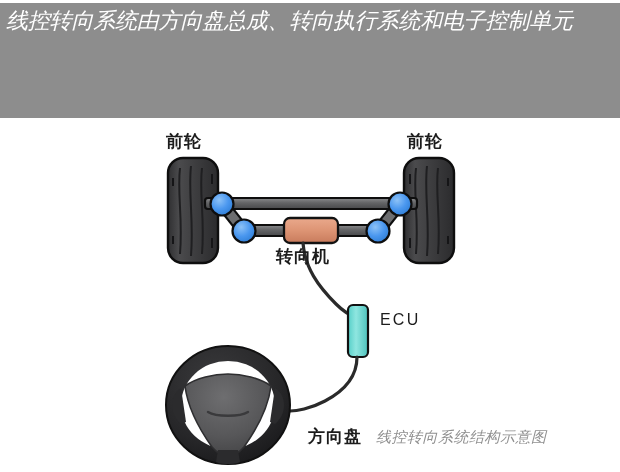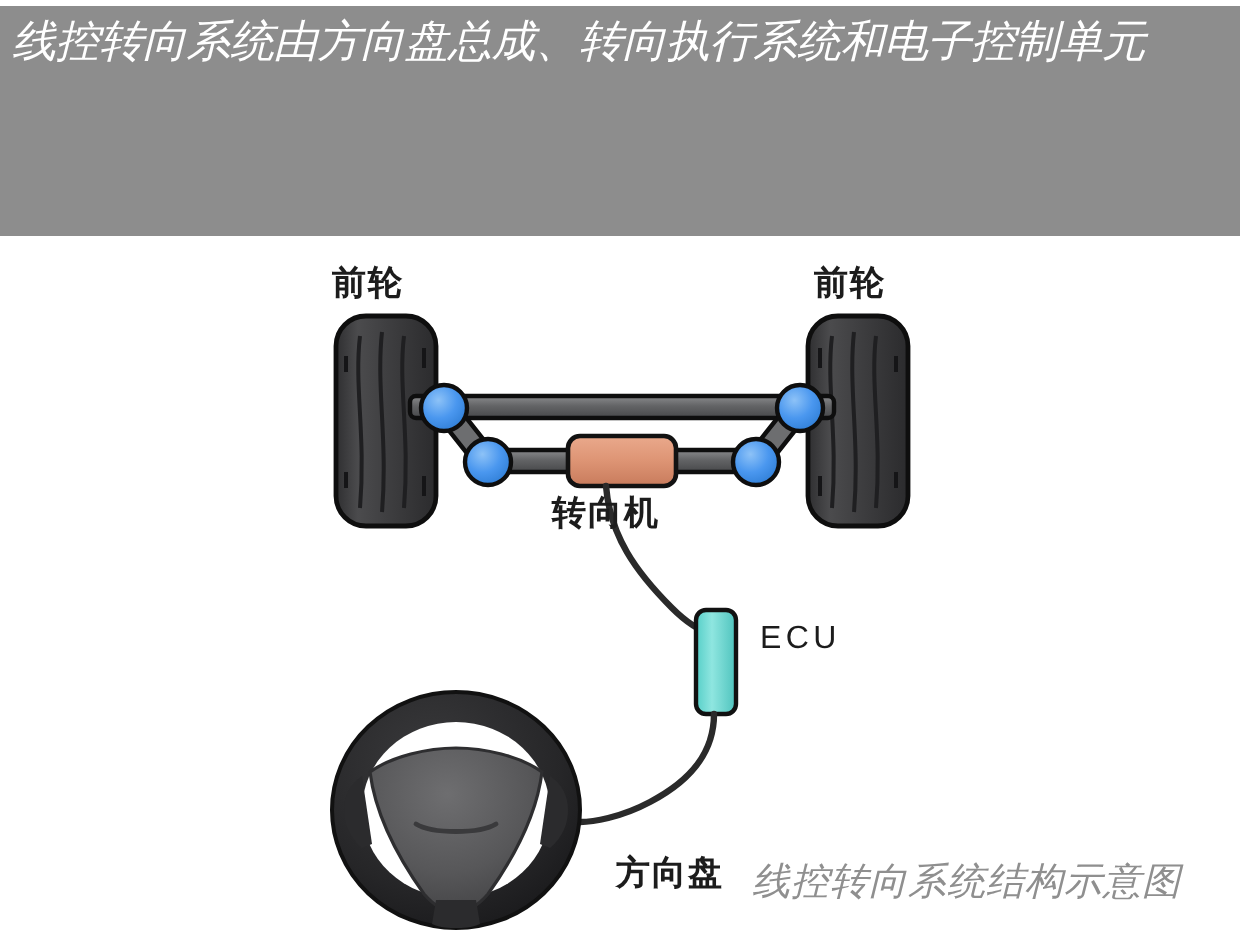--- a/index.html
+++ b/index.html
@@ -74,21 +74,21 @@
     letter-spacing: 2.2px;
     font-weight: normal;
   }
 
   #caption-watermark {
     position: absolute;
     left: 376px;
     top: 310px;
     color: #8f8f8f;
     font-style: italic;
-    font-size: 19px;
+    font-size: 15px;
     letter-spacing: 0.5px;
     white-space: nowrap;
     font-weight: 400;
   }
 </style>
 </head>
 <body>
 
 <div id="header-banner">
   <div class="hline tight">线控转向系统由方向盘总成、转向执行系统和电子控制单元</div>

